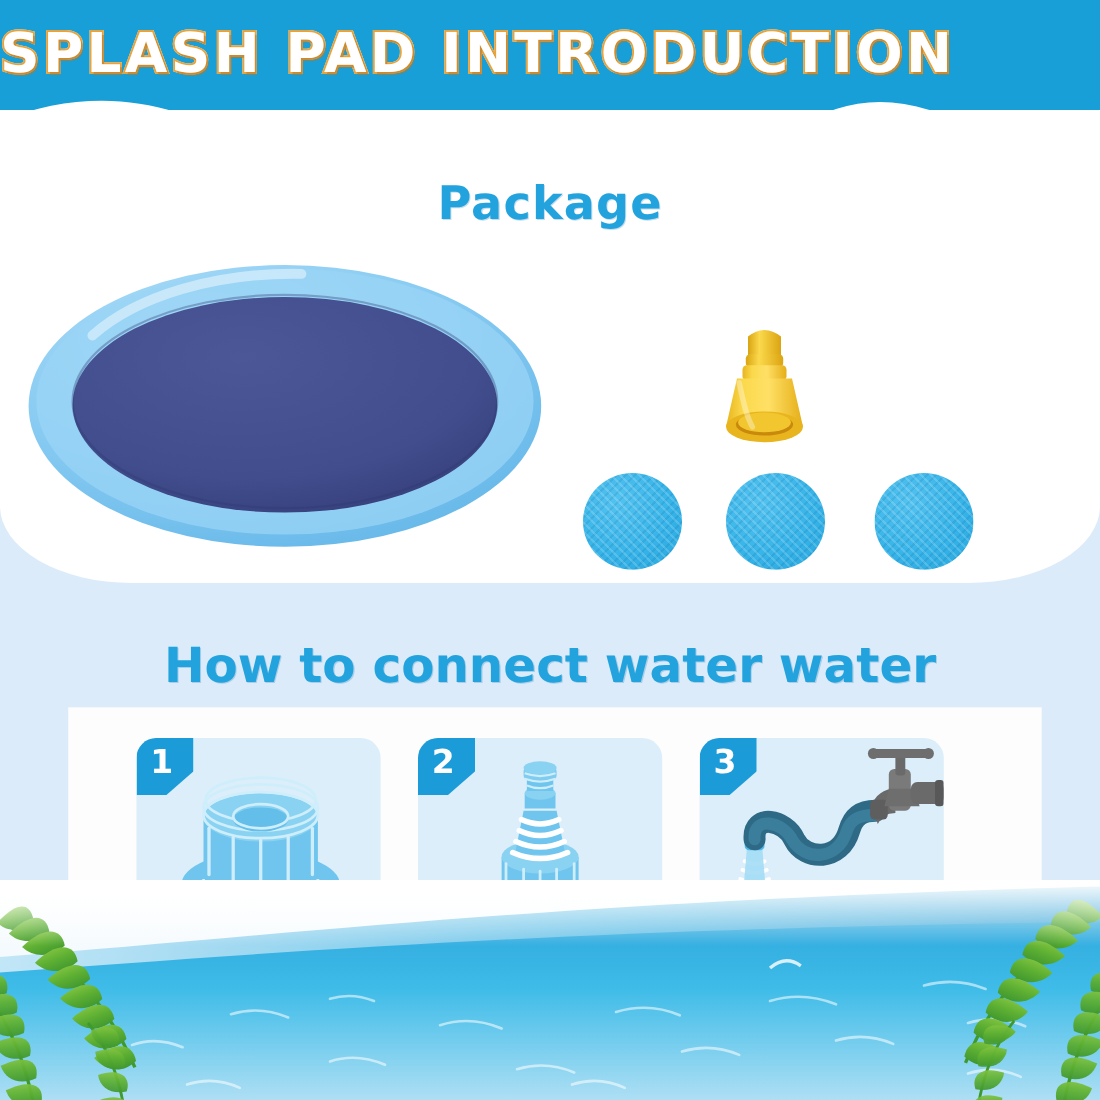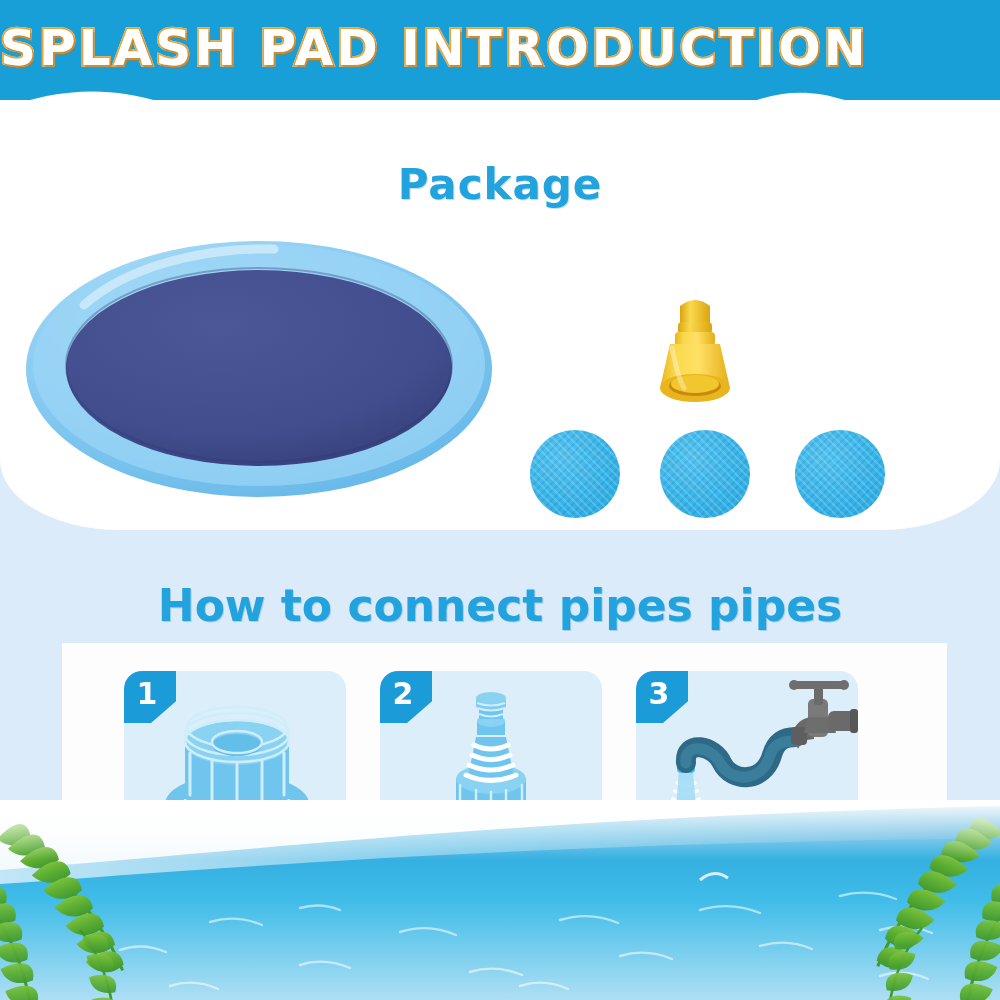--- a/index.html
+++ b/index.html
@@ -209,21 +209,21 @@
       </svg>
     </div>
 
     <div class="patches">
       <div class="patch p1"></div>
       <div class="patch p2"></div>
       <div class="patch p3"></div>
     </div>
   </div>
 
-  <div class="howto-title">How to connect pipes pipes</div>
+  <div class="howto-title">How to connect water water</div>
 
   <div class="steps-panel">
 
     <div class="step-card s1">
       <svg class="step-art" viewBox="0 0 222 188">
         <ellipse cx="113" cy="133" rx="72" ry="30" fill="#6FC5EE"></ellipse>
         <path d="M61,72 L61,130 q0,16 52,16 q52,0 52,-16 L165,72 Z" fill="#6FC5EE"></path>
         <ellipse cx="113" cy="72" rx="52" ry="22" fill="#8AD2F2"></ellipse>
         <ellipse cx="113" cy="70" rx="52" ry="21" fill="none" stroke="#CFEEFB" stroke-width="2.5"></ellipse>
         <ellipse cx="113" cy="63" rx="52" ry="21" fill="none" stroke="#CFEEFB" stroke-width="2.5"></ellipse>

